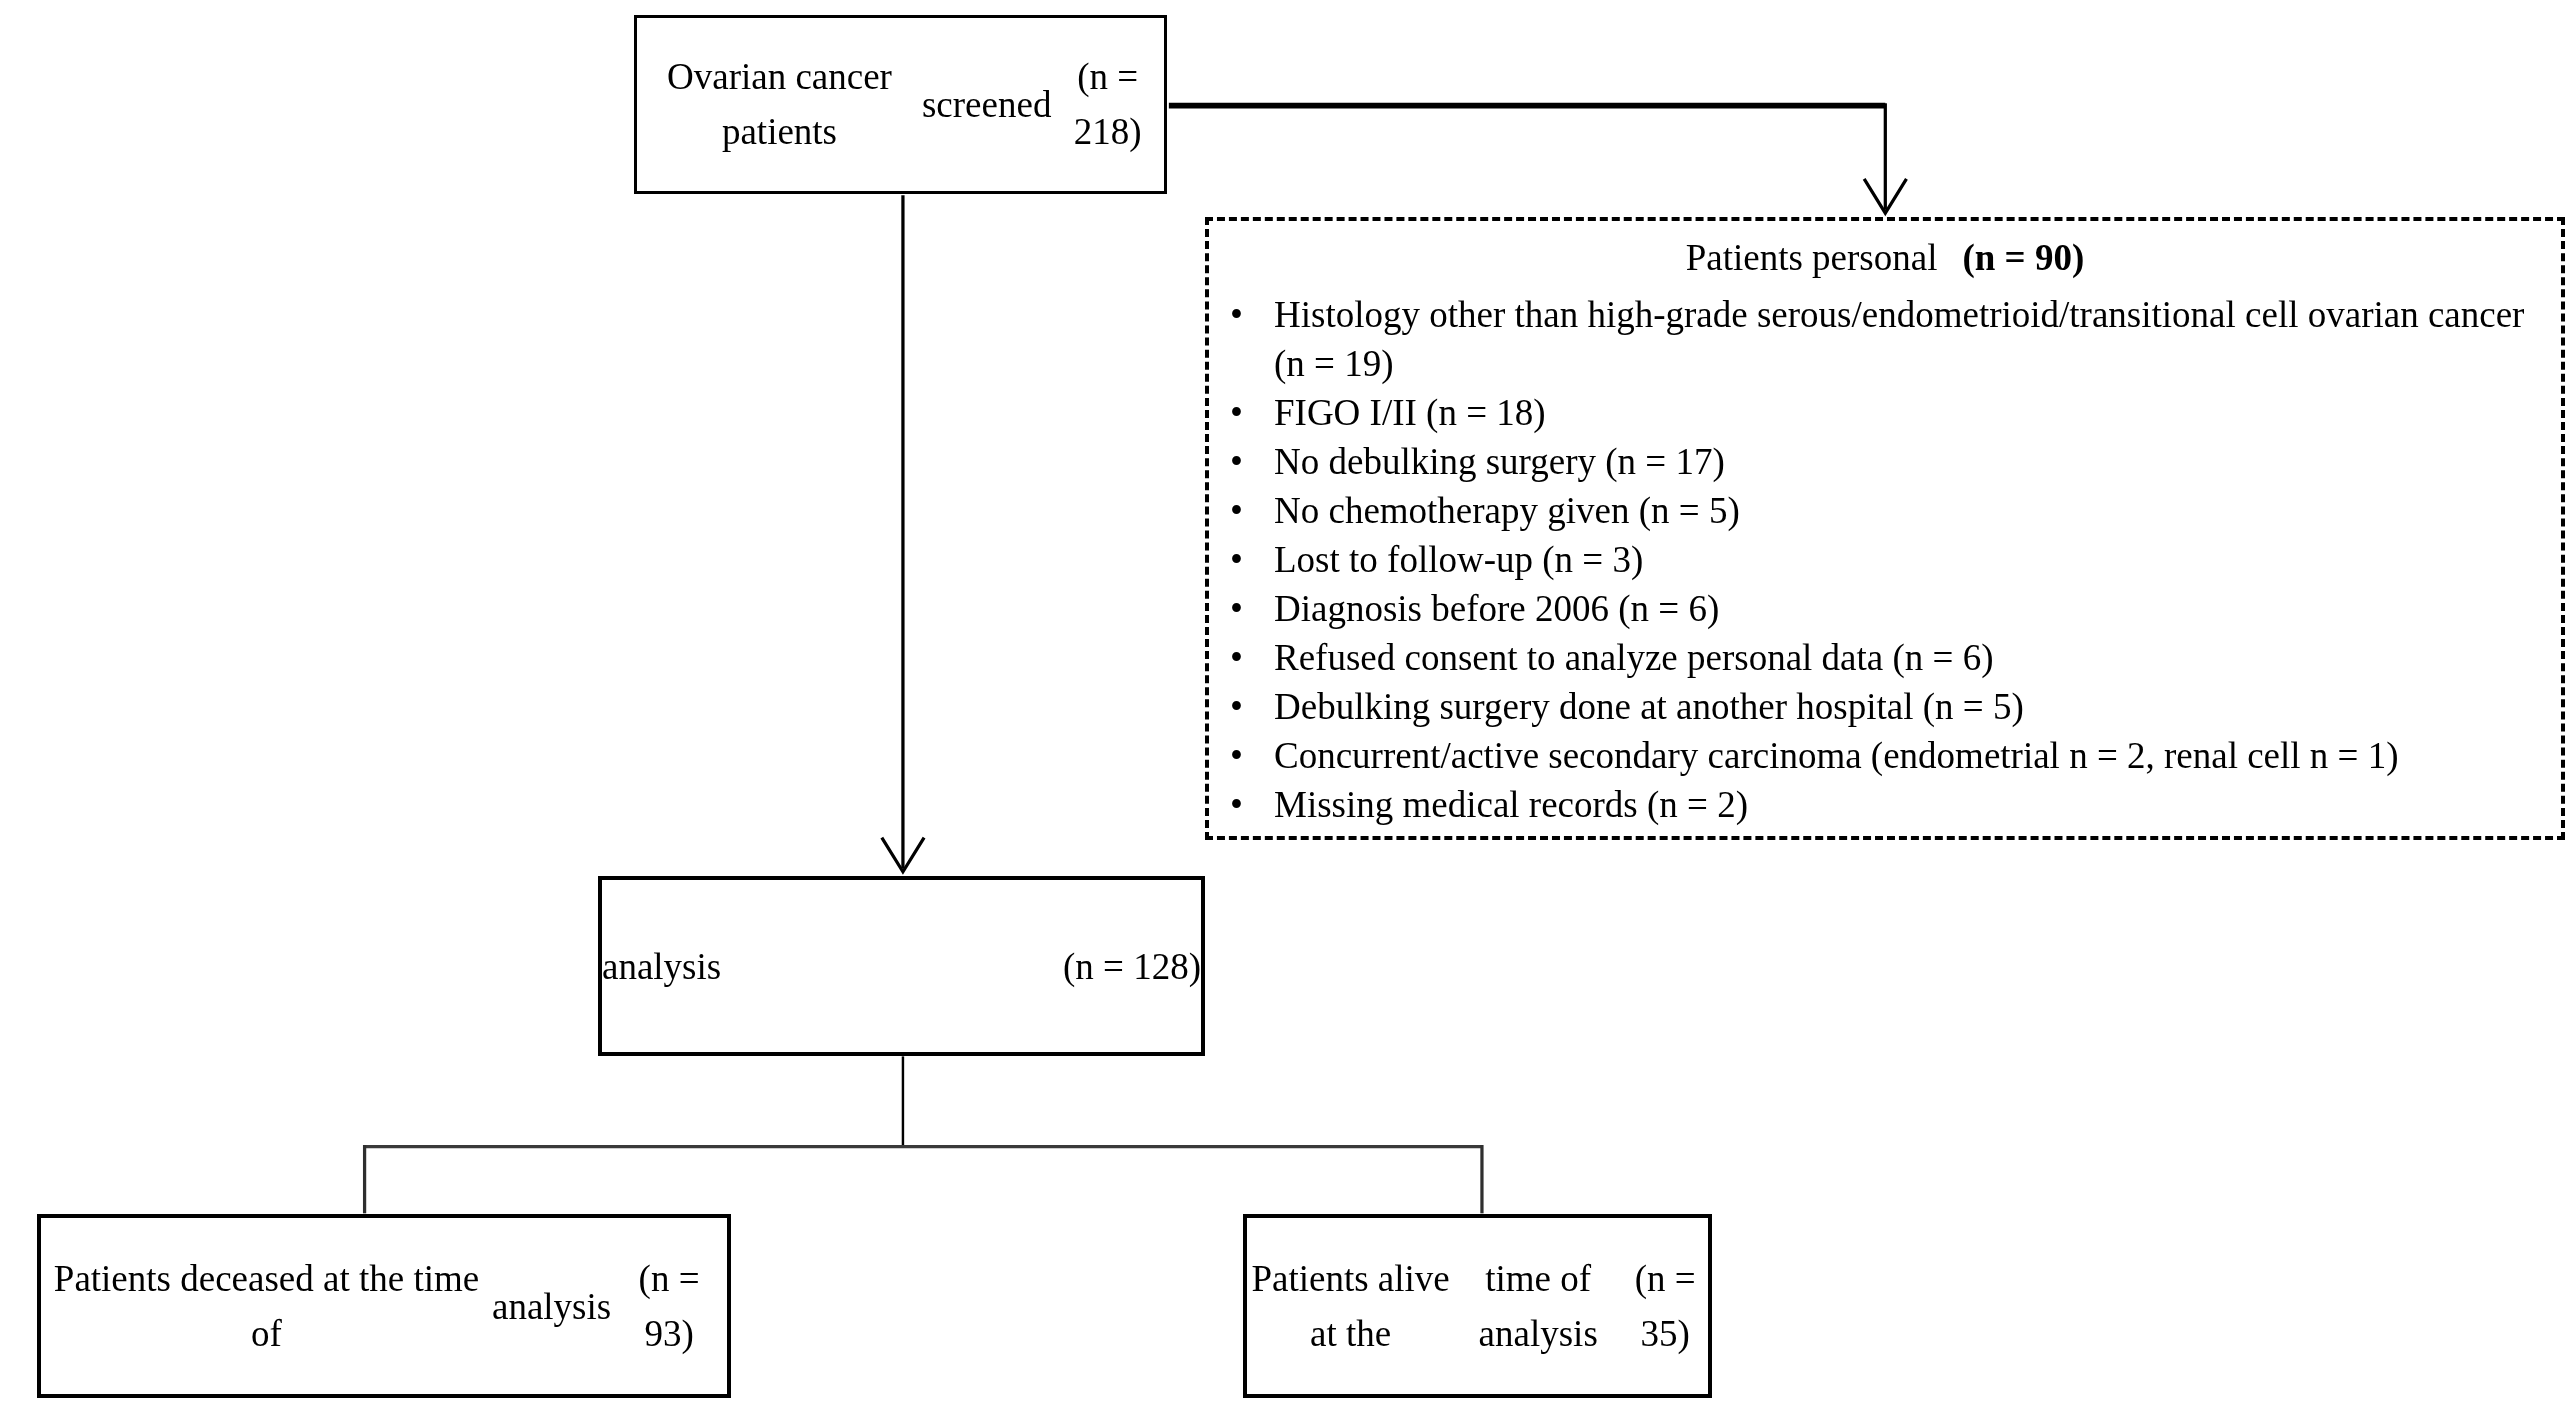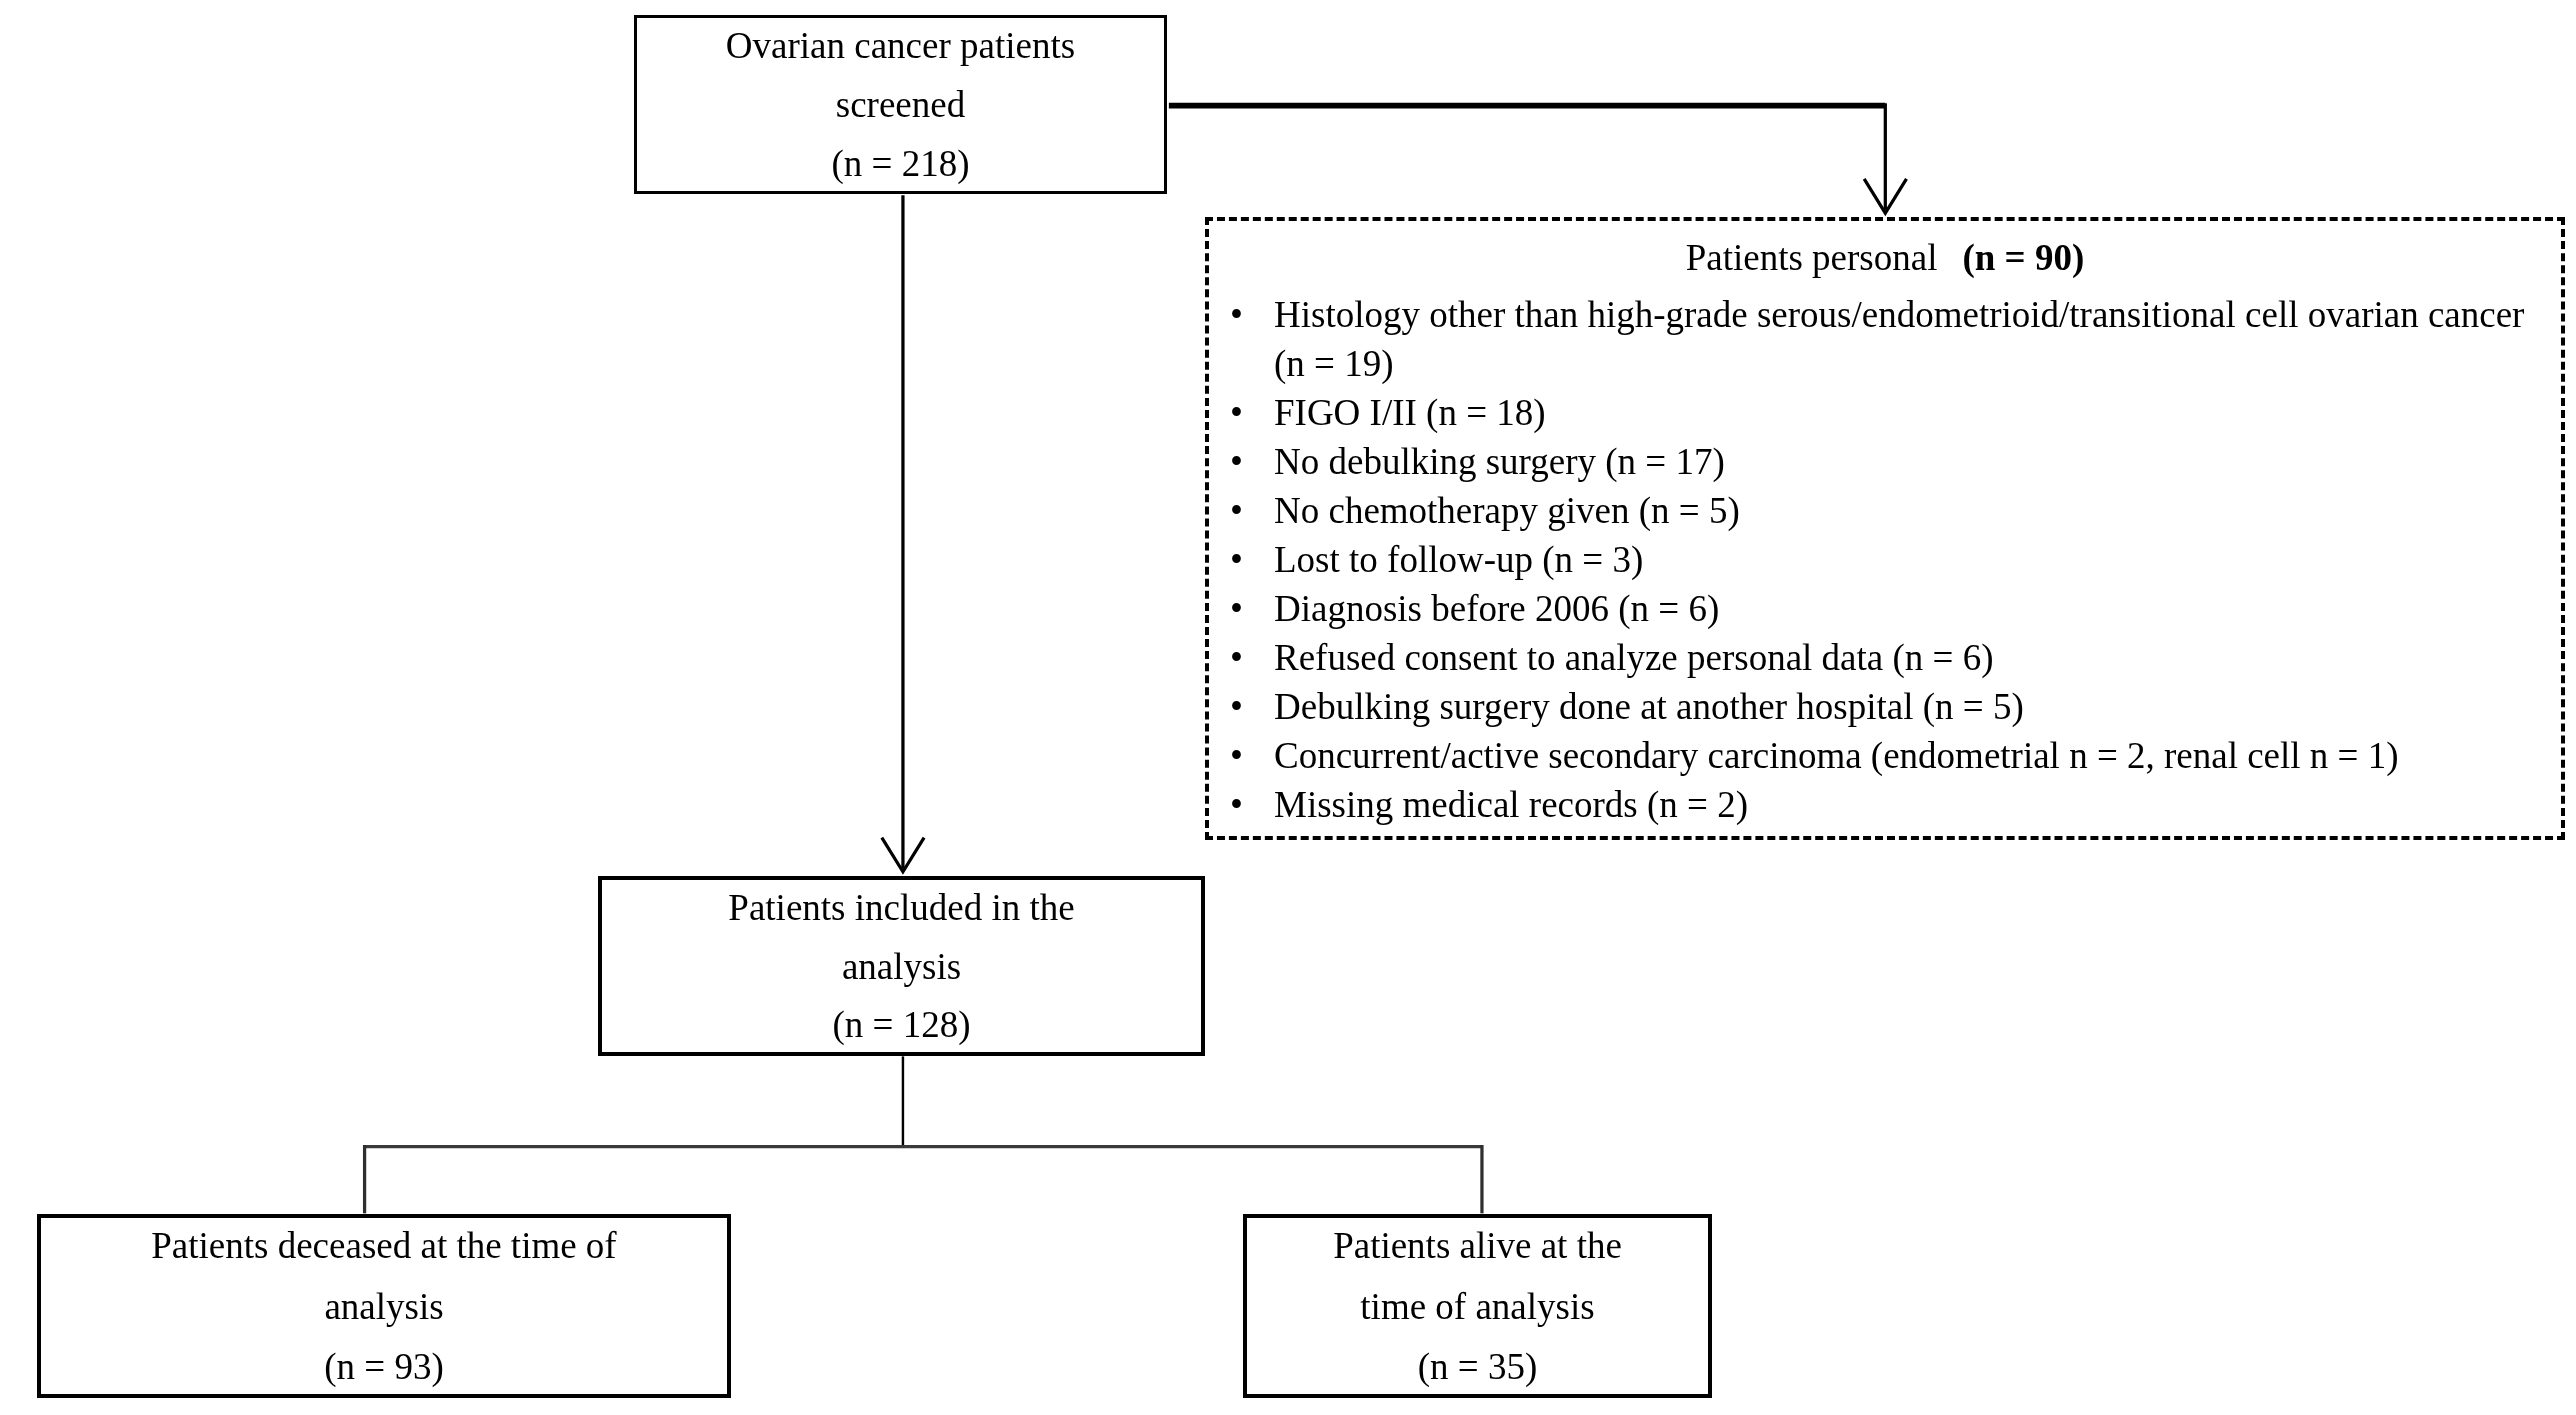--- a/index.html
+++ b/index.html
@@ -18,21 +18,20 @@
     width: 2576px;
     height: 1415px;
     pointer-events: none;
   }
   .box {
     position: absolute;
     box-sizing: border-box;
     background: #ffffff;
     border: 3.3px solid #000000;
     display: flex;
-    flex-direction: column;
     align-items: center;
     justify-content: space-between;
     text-align: center;
     font-size: 37px;
     line-height: 55px;
   }
   .box .bold { font-weight: normal; }
   #screened-box { left: 634px; top: 14.6px;   width: 533px; height: 179px; }
   #included-box { left: 598px; top: 876px; width: 607px; height: 180px; border-width: 4.1px; }
   #deceased-box { left: 2px;  top: 1214px; width: 694px; height: 184px; border-width: 4.1px; margin-left: 35px; }
@@ -136,21 +135,20 @@
           <span class="bullet">•</span><span>Concurrent/active secondary carcinoma (endometrial n = 2, renal cell n = 1)</span>
         </li>
 
         <li>
           <span class="bullet">•</span><span>Missing medical records (n = 2)</span>
         </li>
       </ul>
   </div>
 
   <div class="box" id="included-box">
-    <div>Patients included in the</div>
     <div>analysis</div>
     <div class="bold">(n = 128)</div>
   </div>
 
   <div class="box" id="deceased-box">
     <div>Patients deceased at the time of</div>
     <div>analysis</div>
     <div class="bold">(n = 93)</div>
   </div>
 

